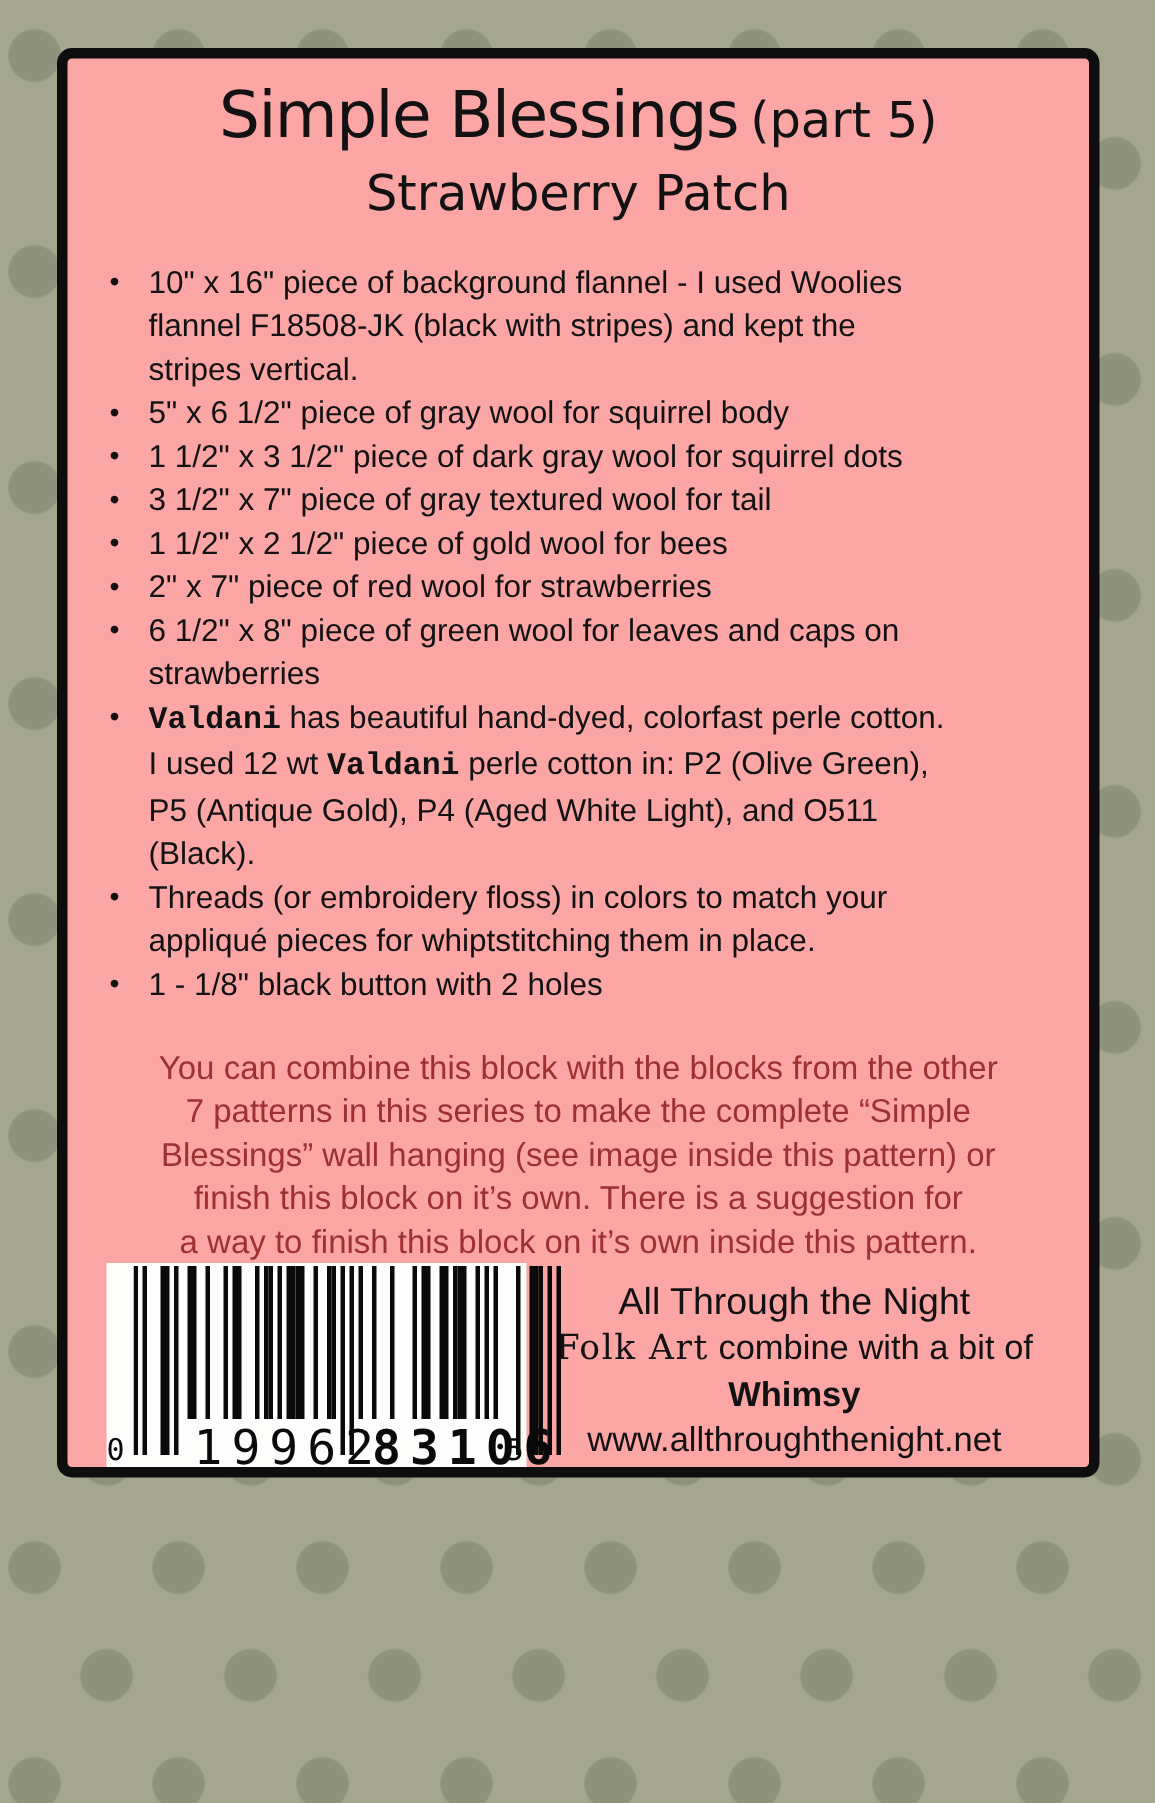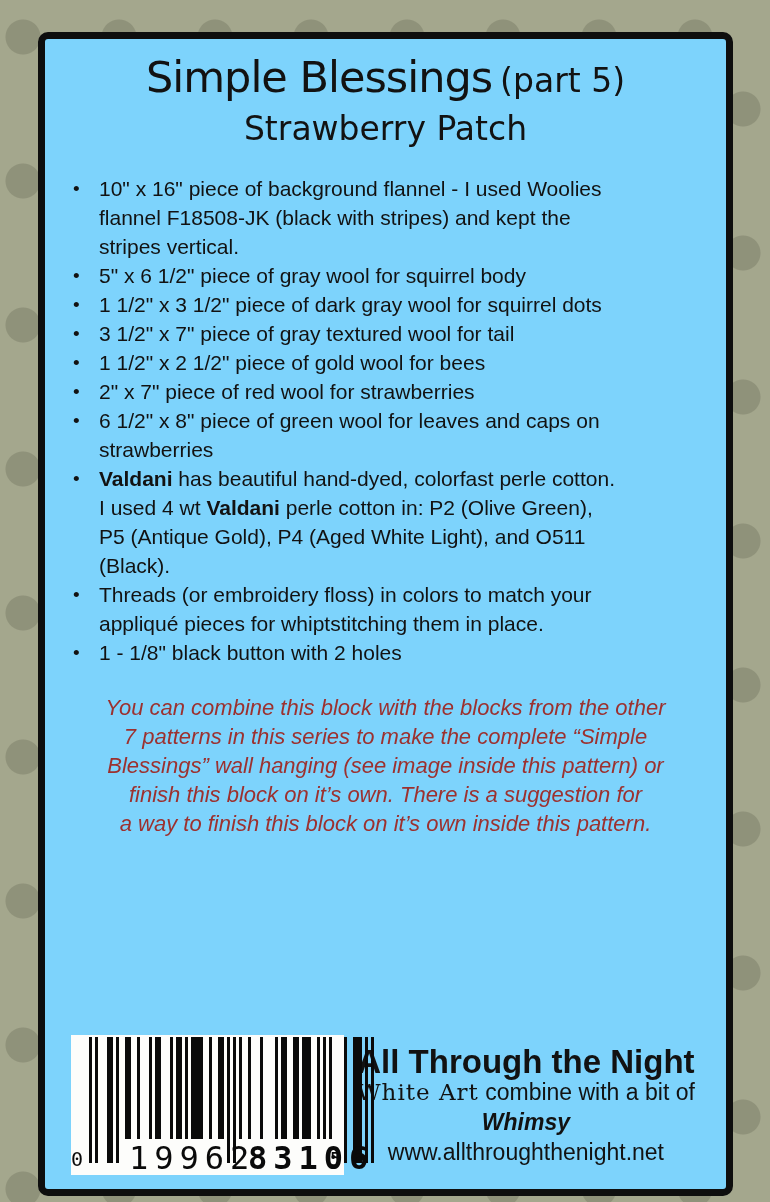--- a/index.html
+++ b/index.html
@@ -8,62 +8,62 @@
     background-color:#a4a78d;
     background-image:
       radial-gradient(circle, #8f927a 17px, rgba(143,146,122,0) 18px),
       radial-gradient(circle, #8f927a 17px, rgba(143,146,122,0) 18px);
     background-size:96px 144px, 96px 144px;
     background-position:-25px -35px, 23px 37px;
     font-family:"DejaVu Sans", sans-serif;
     color:#121212;
   }
   .card{
-    position:absolute;left:38px;top:32px;width:695px;height:1164px;
+    position:absolute;left:38px;top:32px;width:695px;height:953px;
     box-sizing:border-box;border:7px solid #0e0e0e;border-radius:10px;
-    background:#7dd3fc;display:flex;flex-direction:column;overflow:hidden;
+    background:#fca5a5;display:flex;flex-direction:column;overflow:hidden;
   }
   .title-block{text-align:center;margin-top:14px;line-height:1.15;}
   .title-main{font-size:43px;letter-spacing:-1px;}
   .title-part{font-size:33px;margin-left:8px;}
   .subtitle{font-size:33px;margin-top:8px;}
   .materials{
     list-style:none;margin:26px 0 0 0;padding:0 10px 0 24px;
     font-family:"Liberation Sans", sans-serif;
     font-size:21px;line-height:29px;
   }
   .materials li{position:relative;padding-left:30px;white-space:pre-line;}
   .materials .bullet{position:absolute;left:4px;top:0;font-size:19px;}
-  .bold{font-weight:bold;}
+  .bold{font-weight:bold;font-family:Liberation Mono, monospace;}
   .note{
     margin-top:26px;padding:0 20px;text-align:center;white-space:pre-line;
-    font-family:"Liberation Sans", sans-serif;font-style:italic;
+    font-family:"Liberation Sans", sans-serif;
     font-size:22px;line-height:29px;color:#9c312f;
   }
   .bottom-row{
     margin-top:auto;display:flex;align-items:flex-end;
     justify-content:space-between;padding:0 18px 14px 26px;
   }
   .barcode{position:relative;width:324px;height:140px;background:#fdfdfb;}
   .barcode svg{position:absolute;left:18px;top:2px;fill:#0a0a0a;}
   .bc-d{
     position:absolute;font-family:"DejaVu Sans Mono", monospace;
     font-size:32px;color:#0a0a0a;
   }
   .bc-0{left:0;bottom:4px;font-size:20px;}
   .bc-5{right:2px;bottom:4px;font-size:20px;}
   .bc-g1{left:58px;top:104px;letter-spacing:6px;}
   .bc-g2{left:177px;top:104px;letter-spacing:6px;font-weight:bold;}
   .brand{
     text-align:center;line-height:30px;margin-bottom:8px;max-width:395px;
     font-family:"Liberation Sans", sans-serif;font-size:23px;
   }
-  .brand-1{font-weight:bold;font-size:33px;}
+  .brand-1{font-weight:normal;font-size:25px;}
   .folk{font-family:"DejaVu Serif", serif;letter-spacing:1px;}
-  .whimsy{font-weight:bold;font-style:italic;}
+  .whimsy{font-weight:bold;}
 </style>
 </head>
 <body>
 
 <div class="card">
 
   <div class="title-block">
     <div><span class="title-main">Simple Blessings</span><span class="title-part">(part 5)</span></div>
     <div class="subtitle">Strawberry Patch</div>
   </div>
@@ -73,21 +73,21 @@
 flannel F18508-JK (black with stripes) and kept the
 stripes vertical.</span></li>
     <li><span class="bullet">•</span><span>5" x 6 1/2" piece of gray wool for squirrel body</span></li>
     <li><span class="bullet">•</span><span>1 1/2" x 3 1/2" piece of dark gray wool for squirrel dots</span></li>
     <li><span class="bullet">•</span><span>3 1/2" x 7" piece of gray textured wool for tail</span></li>
     <li><span class="bullet">•</span><span>1 1/2" x 2 1/2" piece of gold wool for bees</span></li>
     <li><span class="bullet">•</span><span>2" x 7" piece of red wool for strawberries</span></li>
     <li><span class="bullet">•</span><span>6 1/2" x 8" piece of green wool for leaves and caps on
 strawberries</span></li>
     <li><span class="bullet">•</span><span class="bold">Valdani</span><span> has beautiful hand-dyed, colorfast perle cotton.
-I used 4 wt </span><span class="bold">Valdani</span><span> perle cotton in: P2 (Olive Green),
+I used 12 wt </span><span class="bold">Valdani</span><span> perle cotton in: P2 (Olive Green),
 P5 (Antique Gold), P4 (Aged White Light), and O511
 (Black).</span></li>
     <li><span class="bullet">•</span><span>Threads (or embroidery floss) in colors to match your
 appliqué pieces for whiptstitching them in place.</span></li>
     <li><span class="bullet">•</span><span>1 - 1/8" black button with 2 holes</span></li>
   </ul>
 
   <div class="note">You can combine this block with the blocks from the other
 7 patterns in this series to make the complete “Simple
 Blessings” wall hanging (see image inside this pattern) or
@@ -142,18 +142,18 @@
           <rect x="276" y="0" width="3" height="126"></rect>
           <rect x="282" y="0" width="3" height="126"></rect>
         </svg>
       <span class="bc-d bc-0">0</span>
       <span class="bc-d bc-g1">19962</span>
       <span class="bc-d bc-g2">83106</span>
       <span class="bc-d bc-5">5</span>
     </div>
     <div class="brand">
       <div class="brand-1">All Through the Night</div>
-      <div class="brand-2"><span class="folk">White Art</span><span> combine with a bit of </span><span class="whimsy">Whimsy</span></div>
+      <div class="brand-2"><span class="folk">Folk Art</span><span> combine with a bit of </span><span class="whimsy">Whimsy</span></div>
       <div class="brand-4">www.allthroughthenight.net</div>
     </div>
   </div>
 
 </div>
 
 </body></html>

